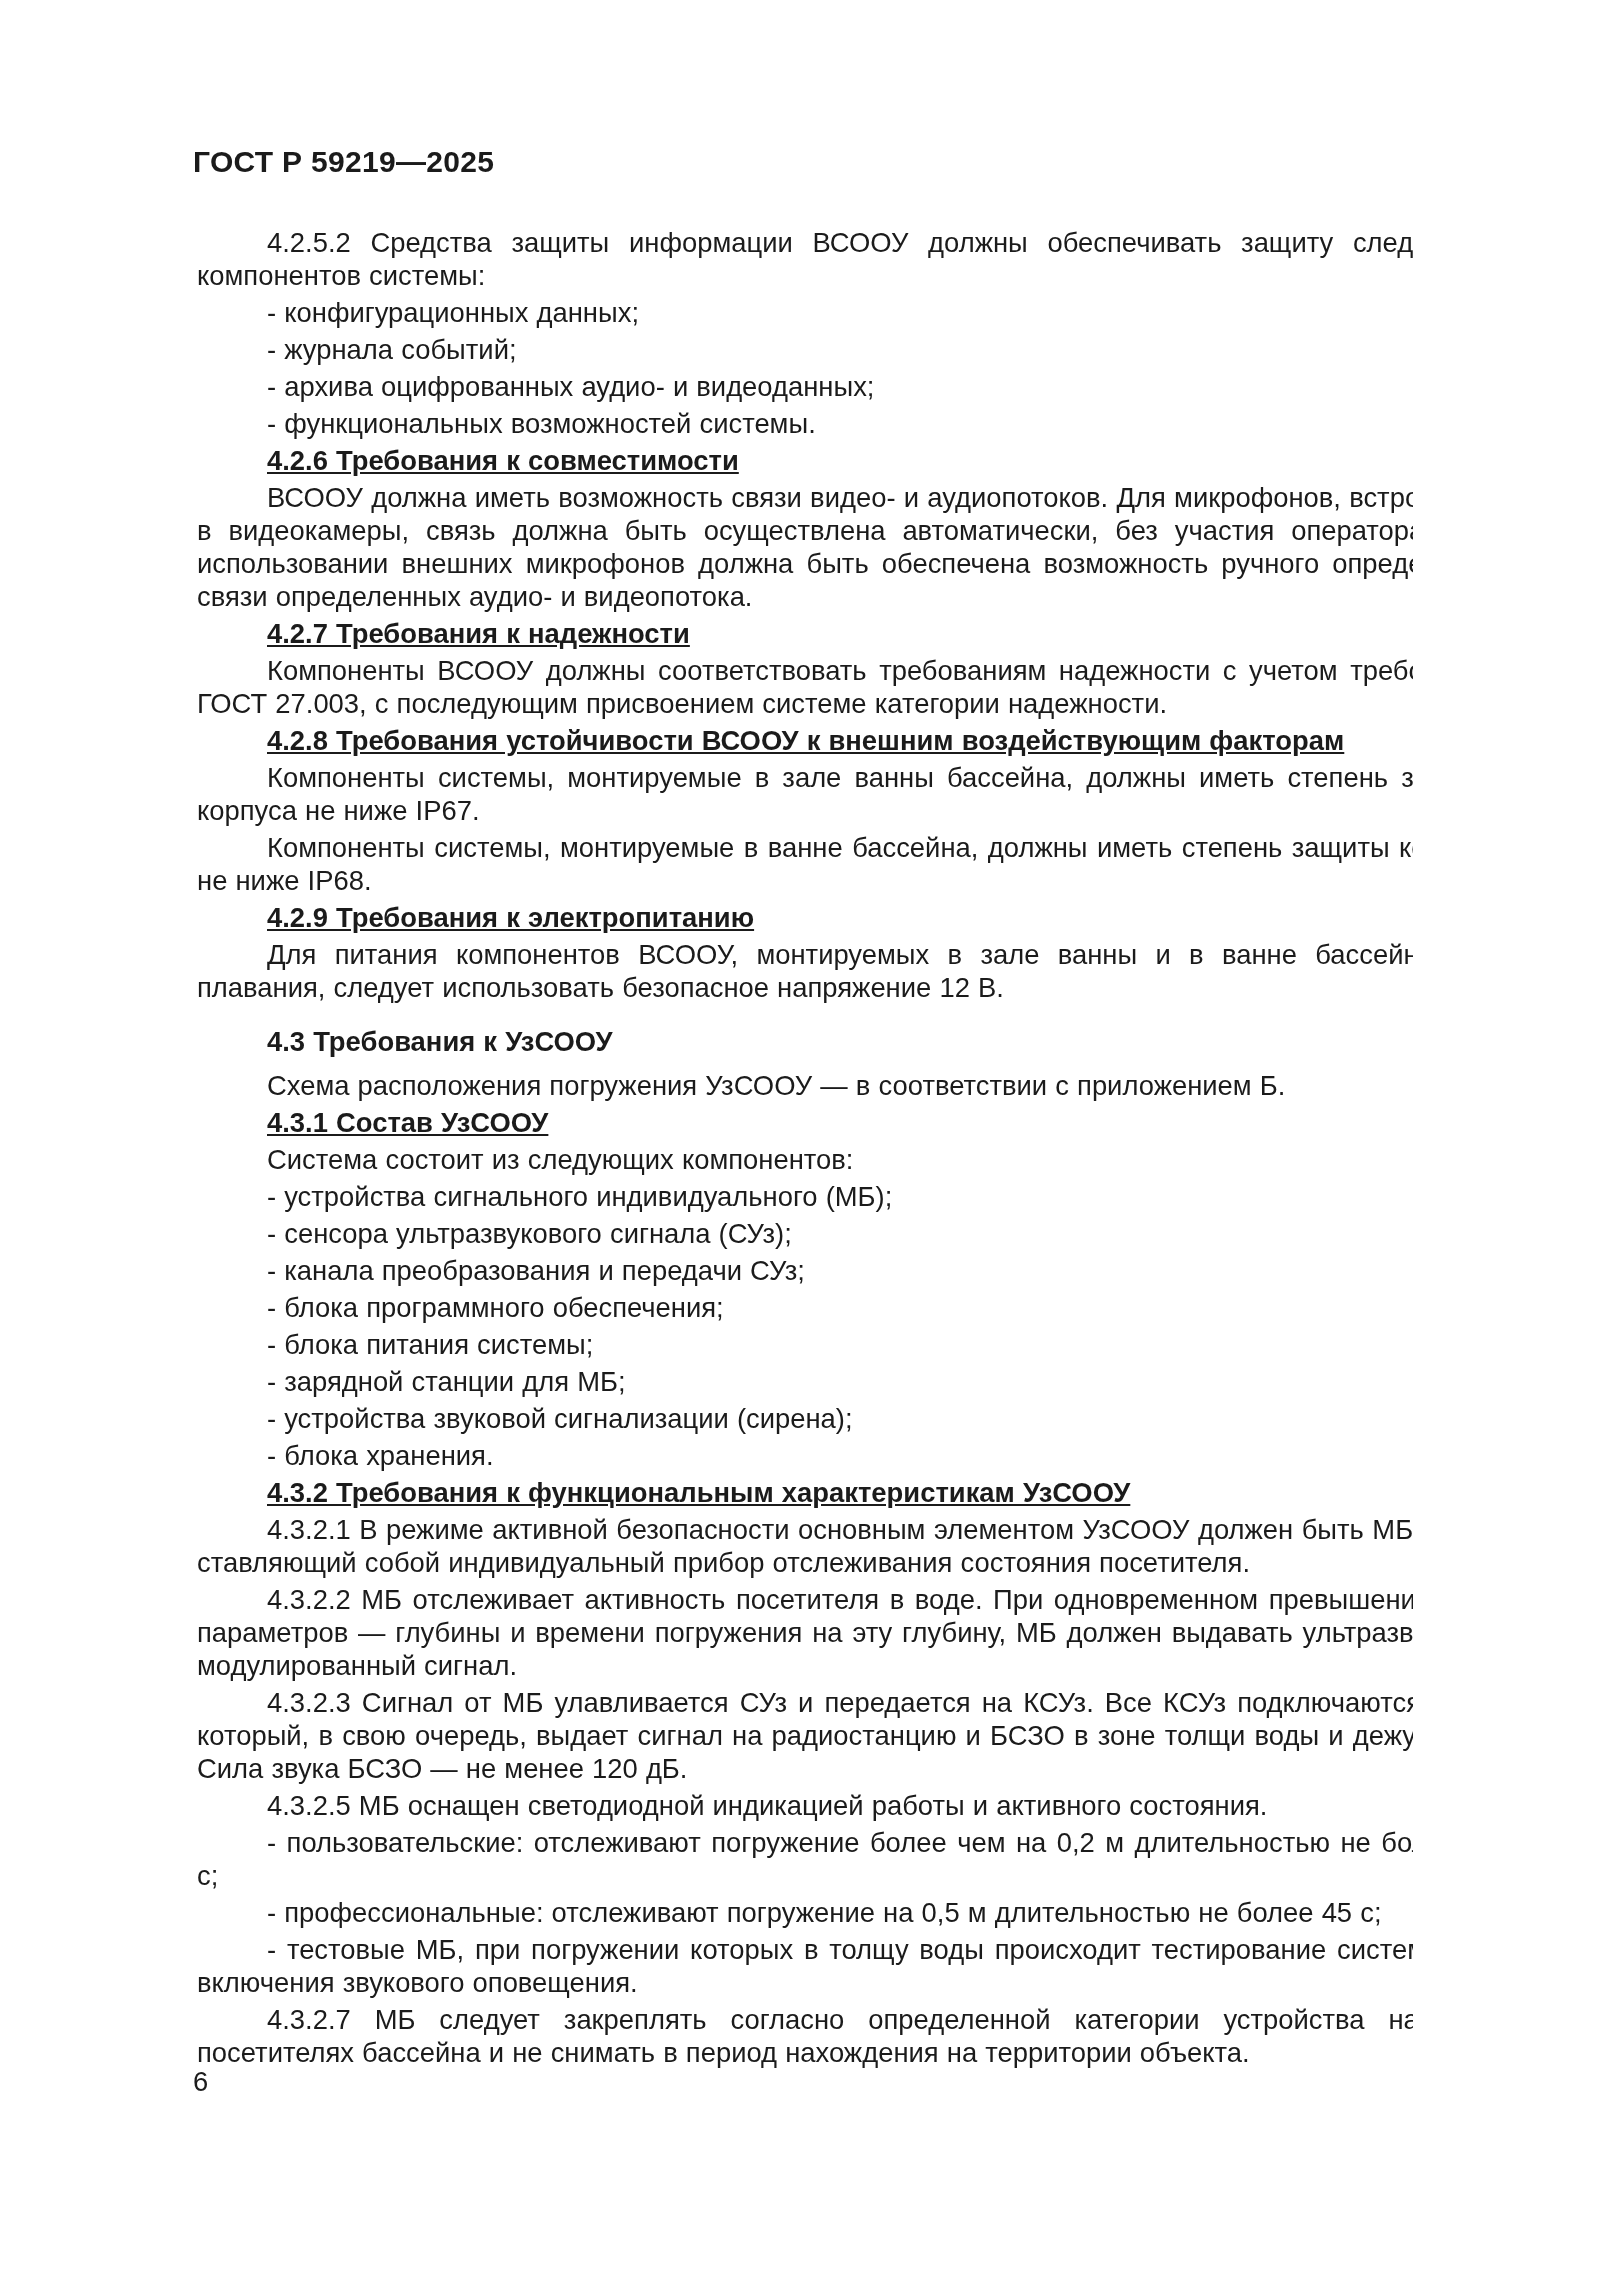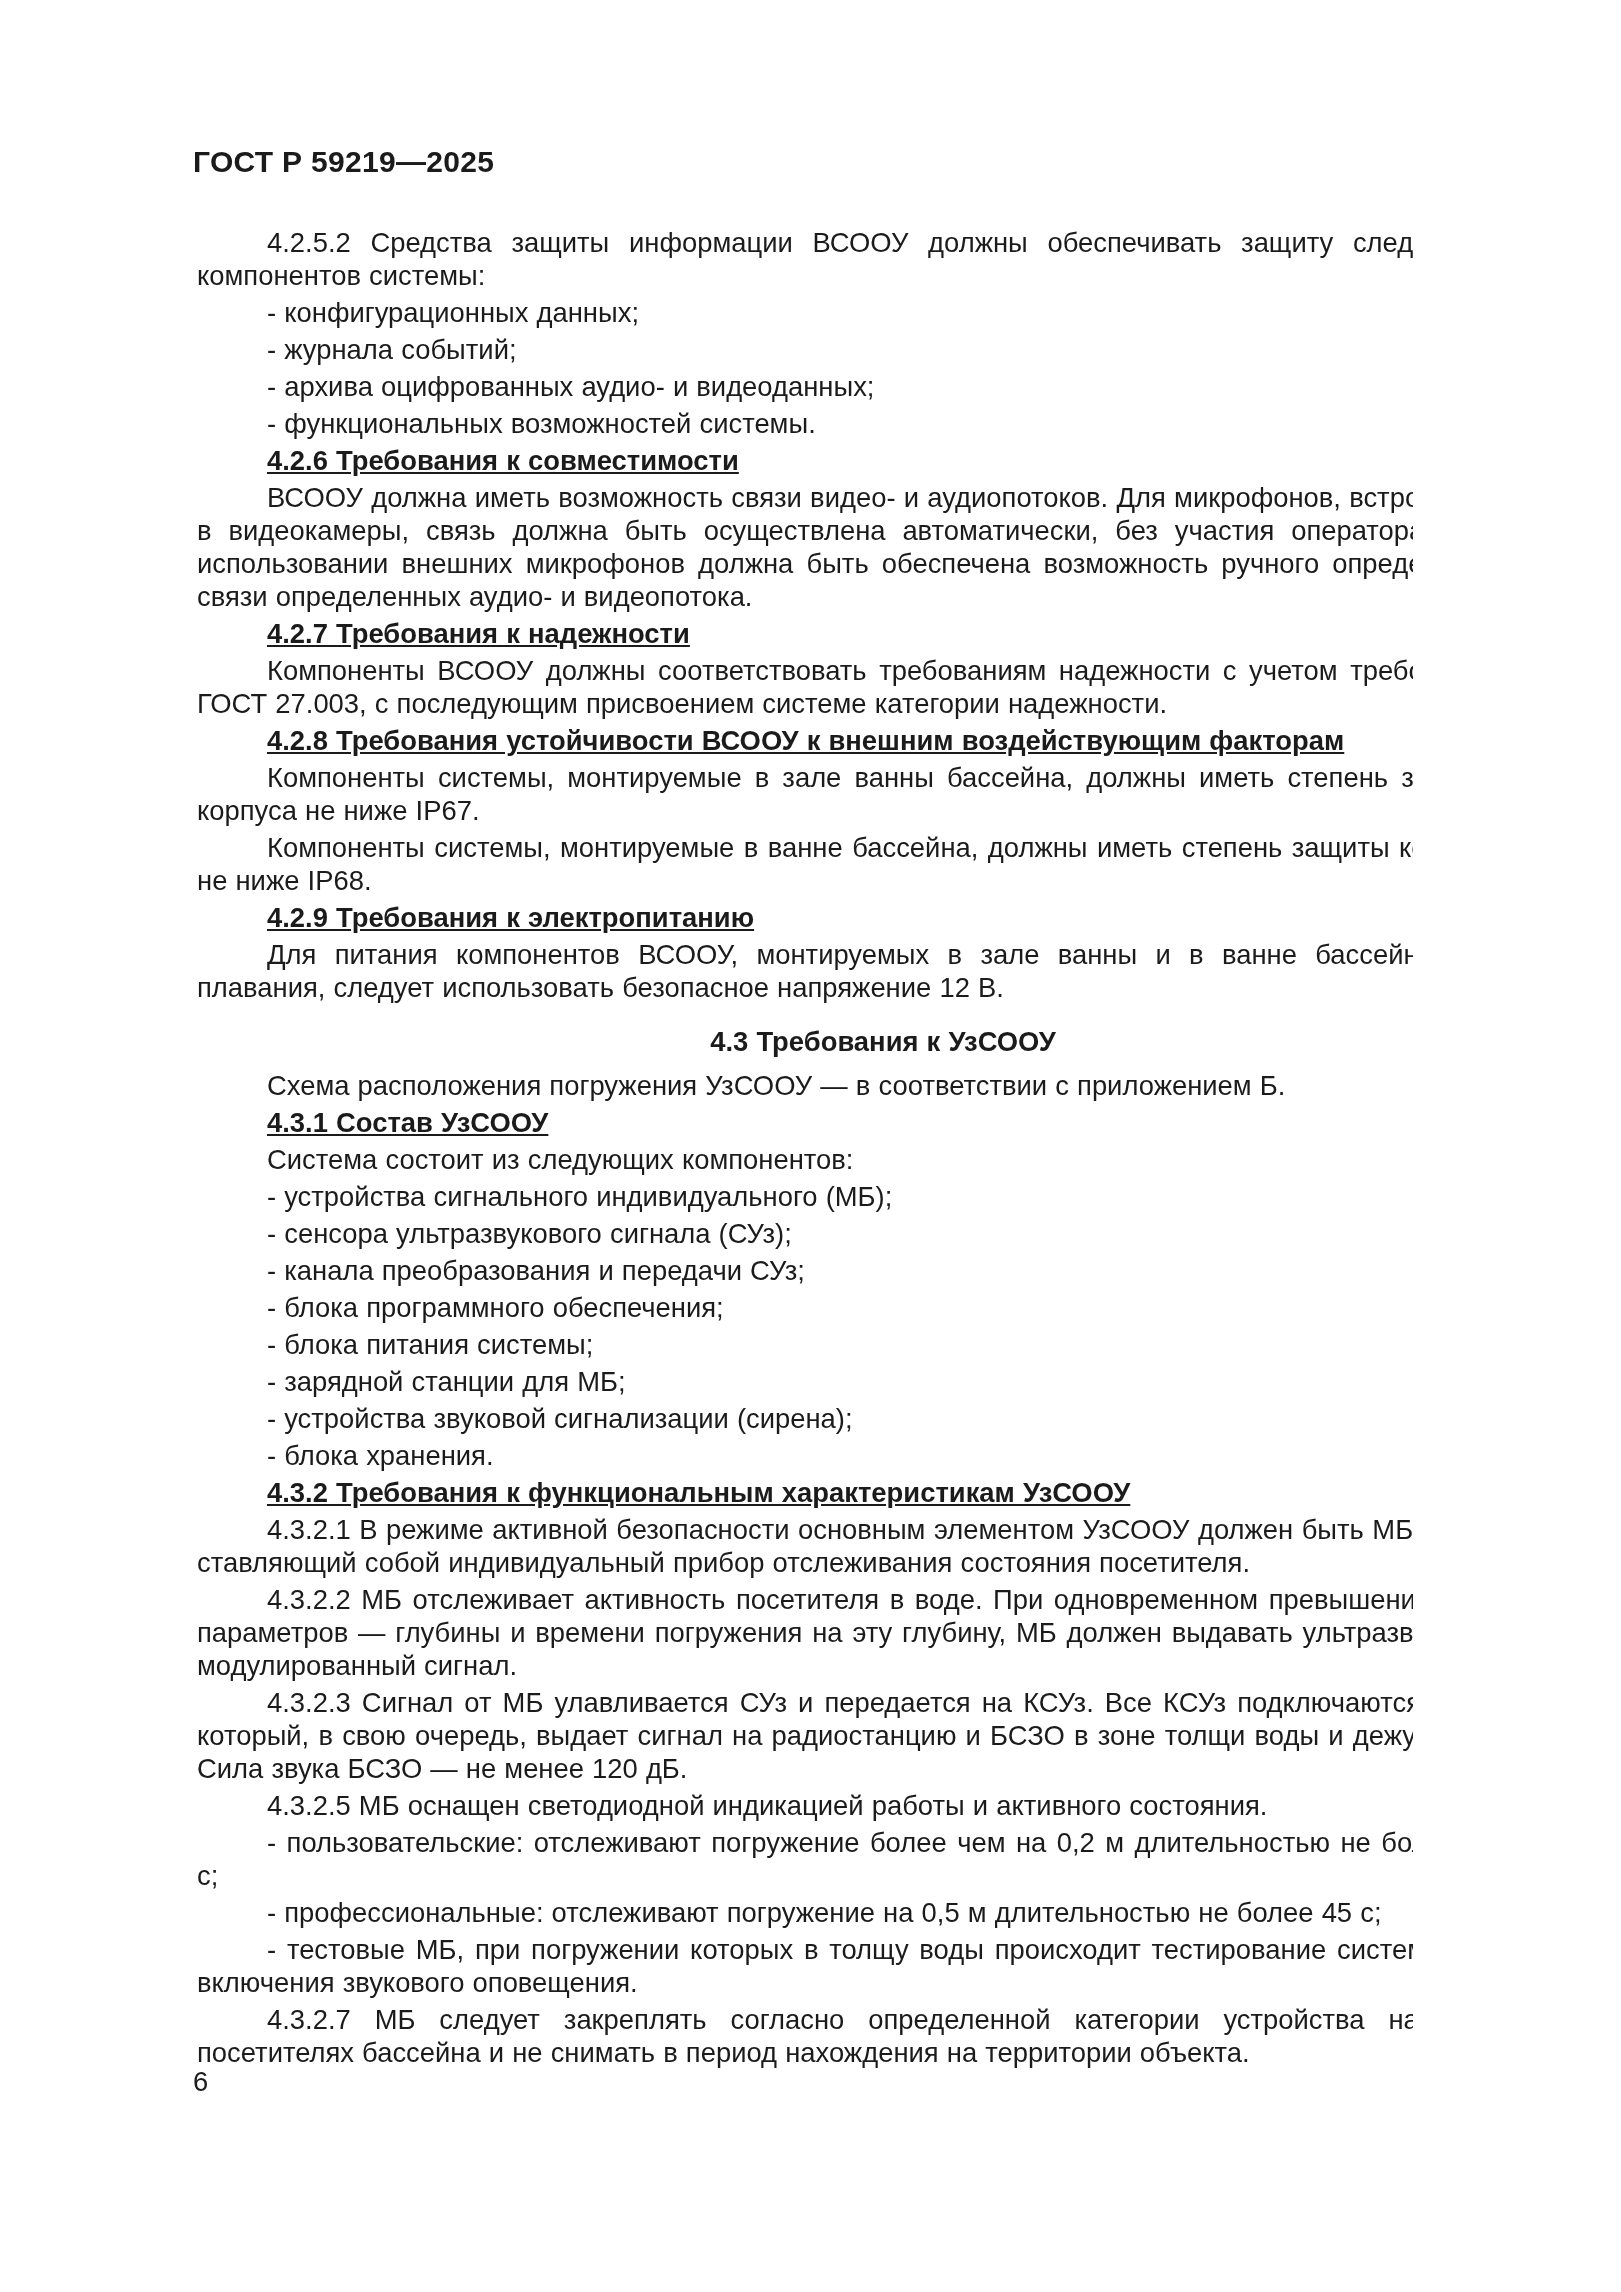--- a/index.html
+++ b/index.html
@@ -41,21 +41,21 @@
     -webkit-hyphens: manual;
     word-spacing: 0.5px;
   }
   .doc-body p.h {
     font-weight: bold;
     text-align: left;
     text-decoration: underline;
   }
   .doc-body p.hs {
     font-weight: bold;
-    text-align: center;
+    text-align: left;
     margin-top: 20.6px;
     margin-bottom: 11.8px;
   }
   .page-number {
     position: absolute;
     left: 193px;
     top: 2066px;
     font-size: 27.4px;
   }
 </style>

